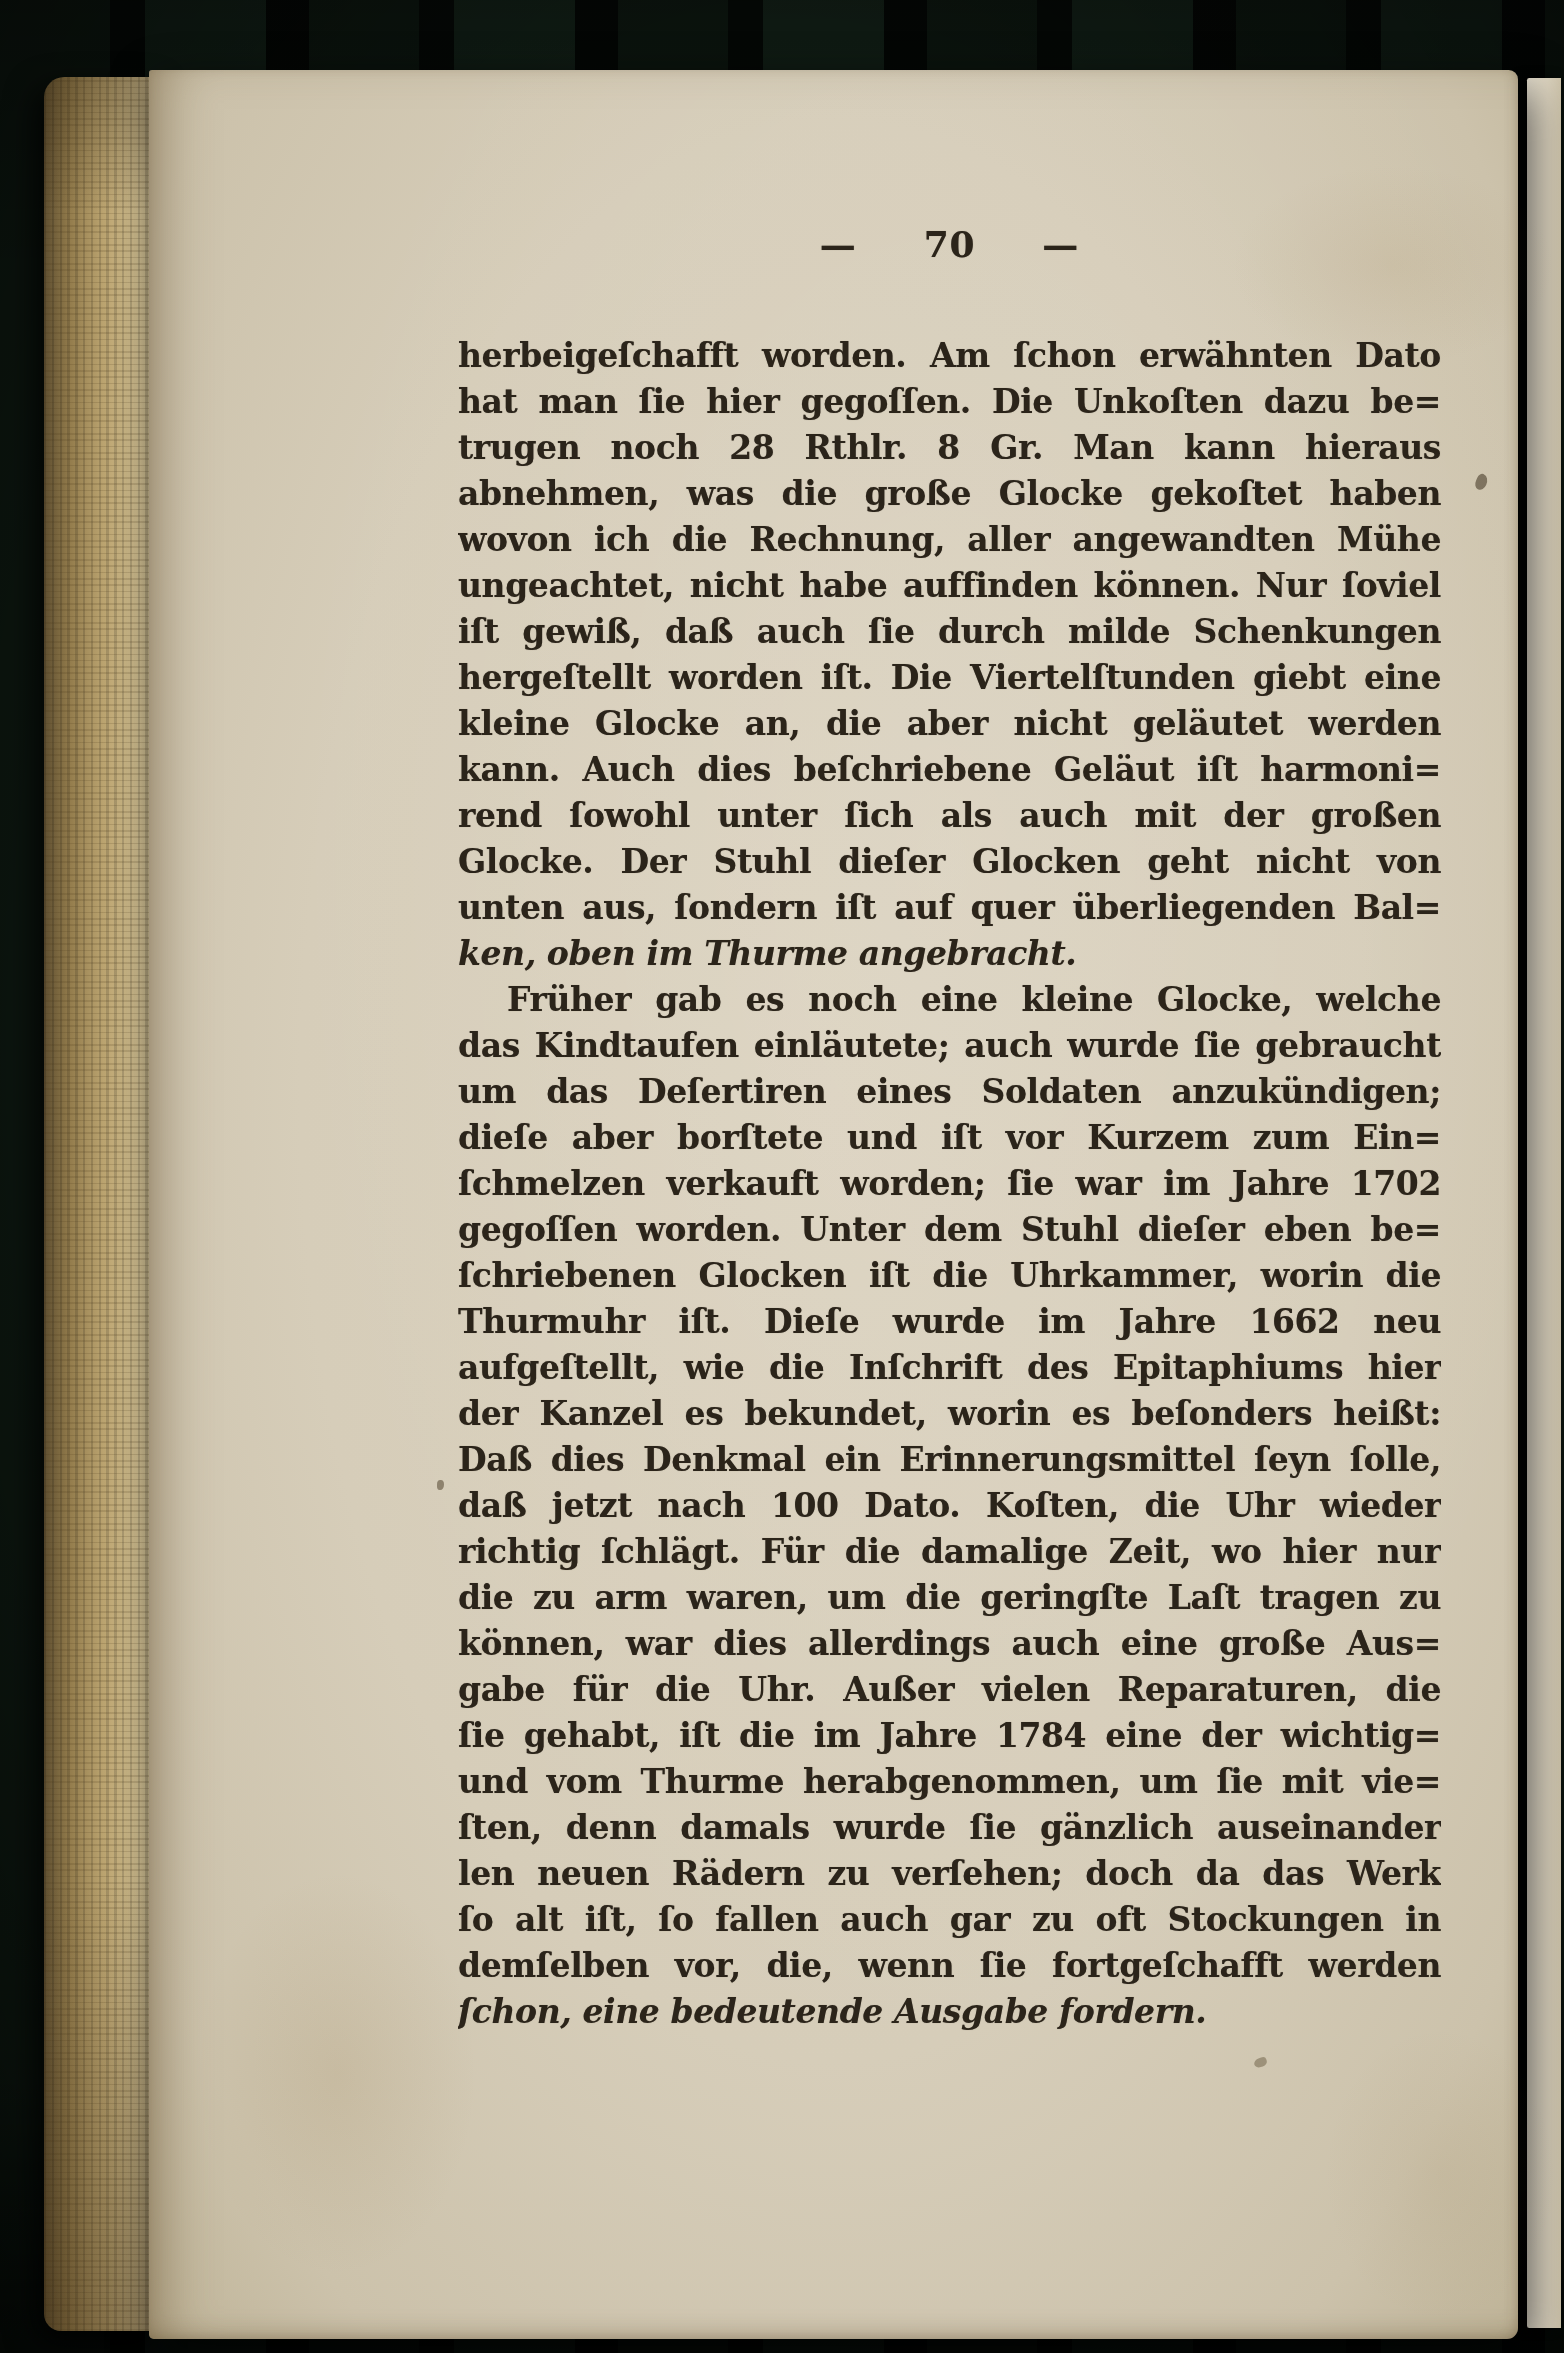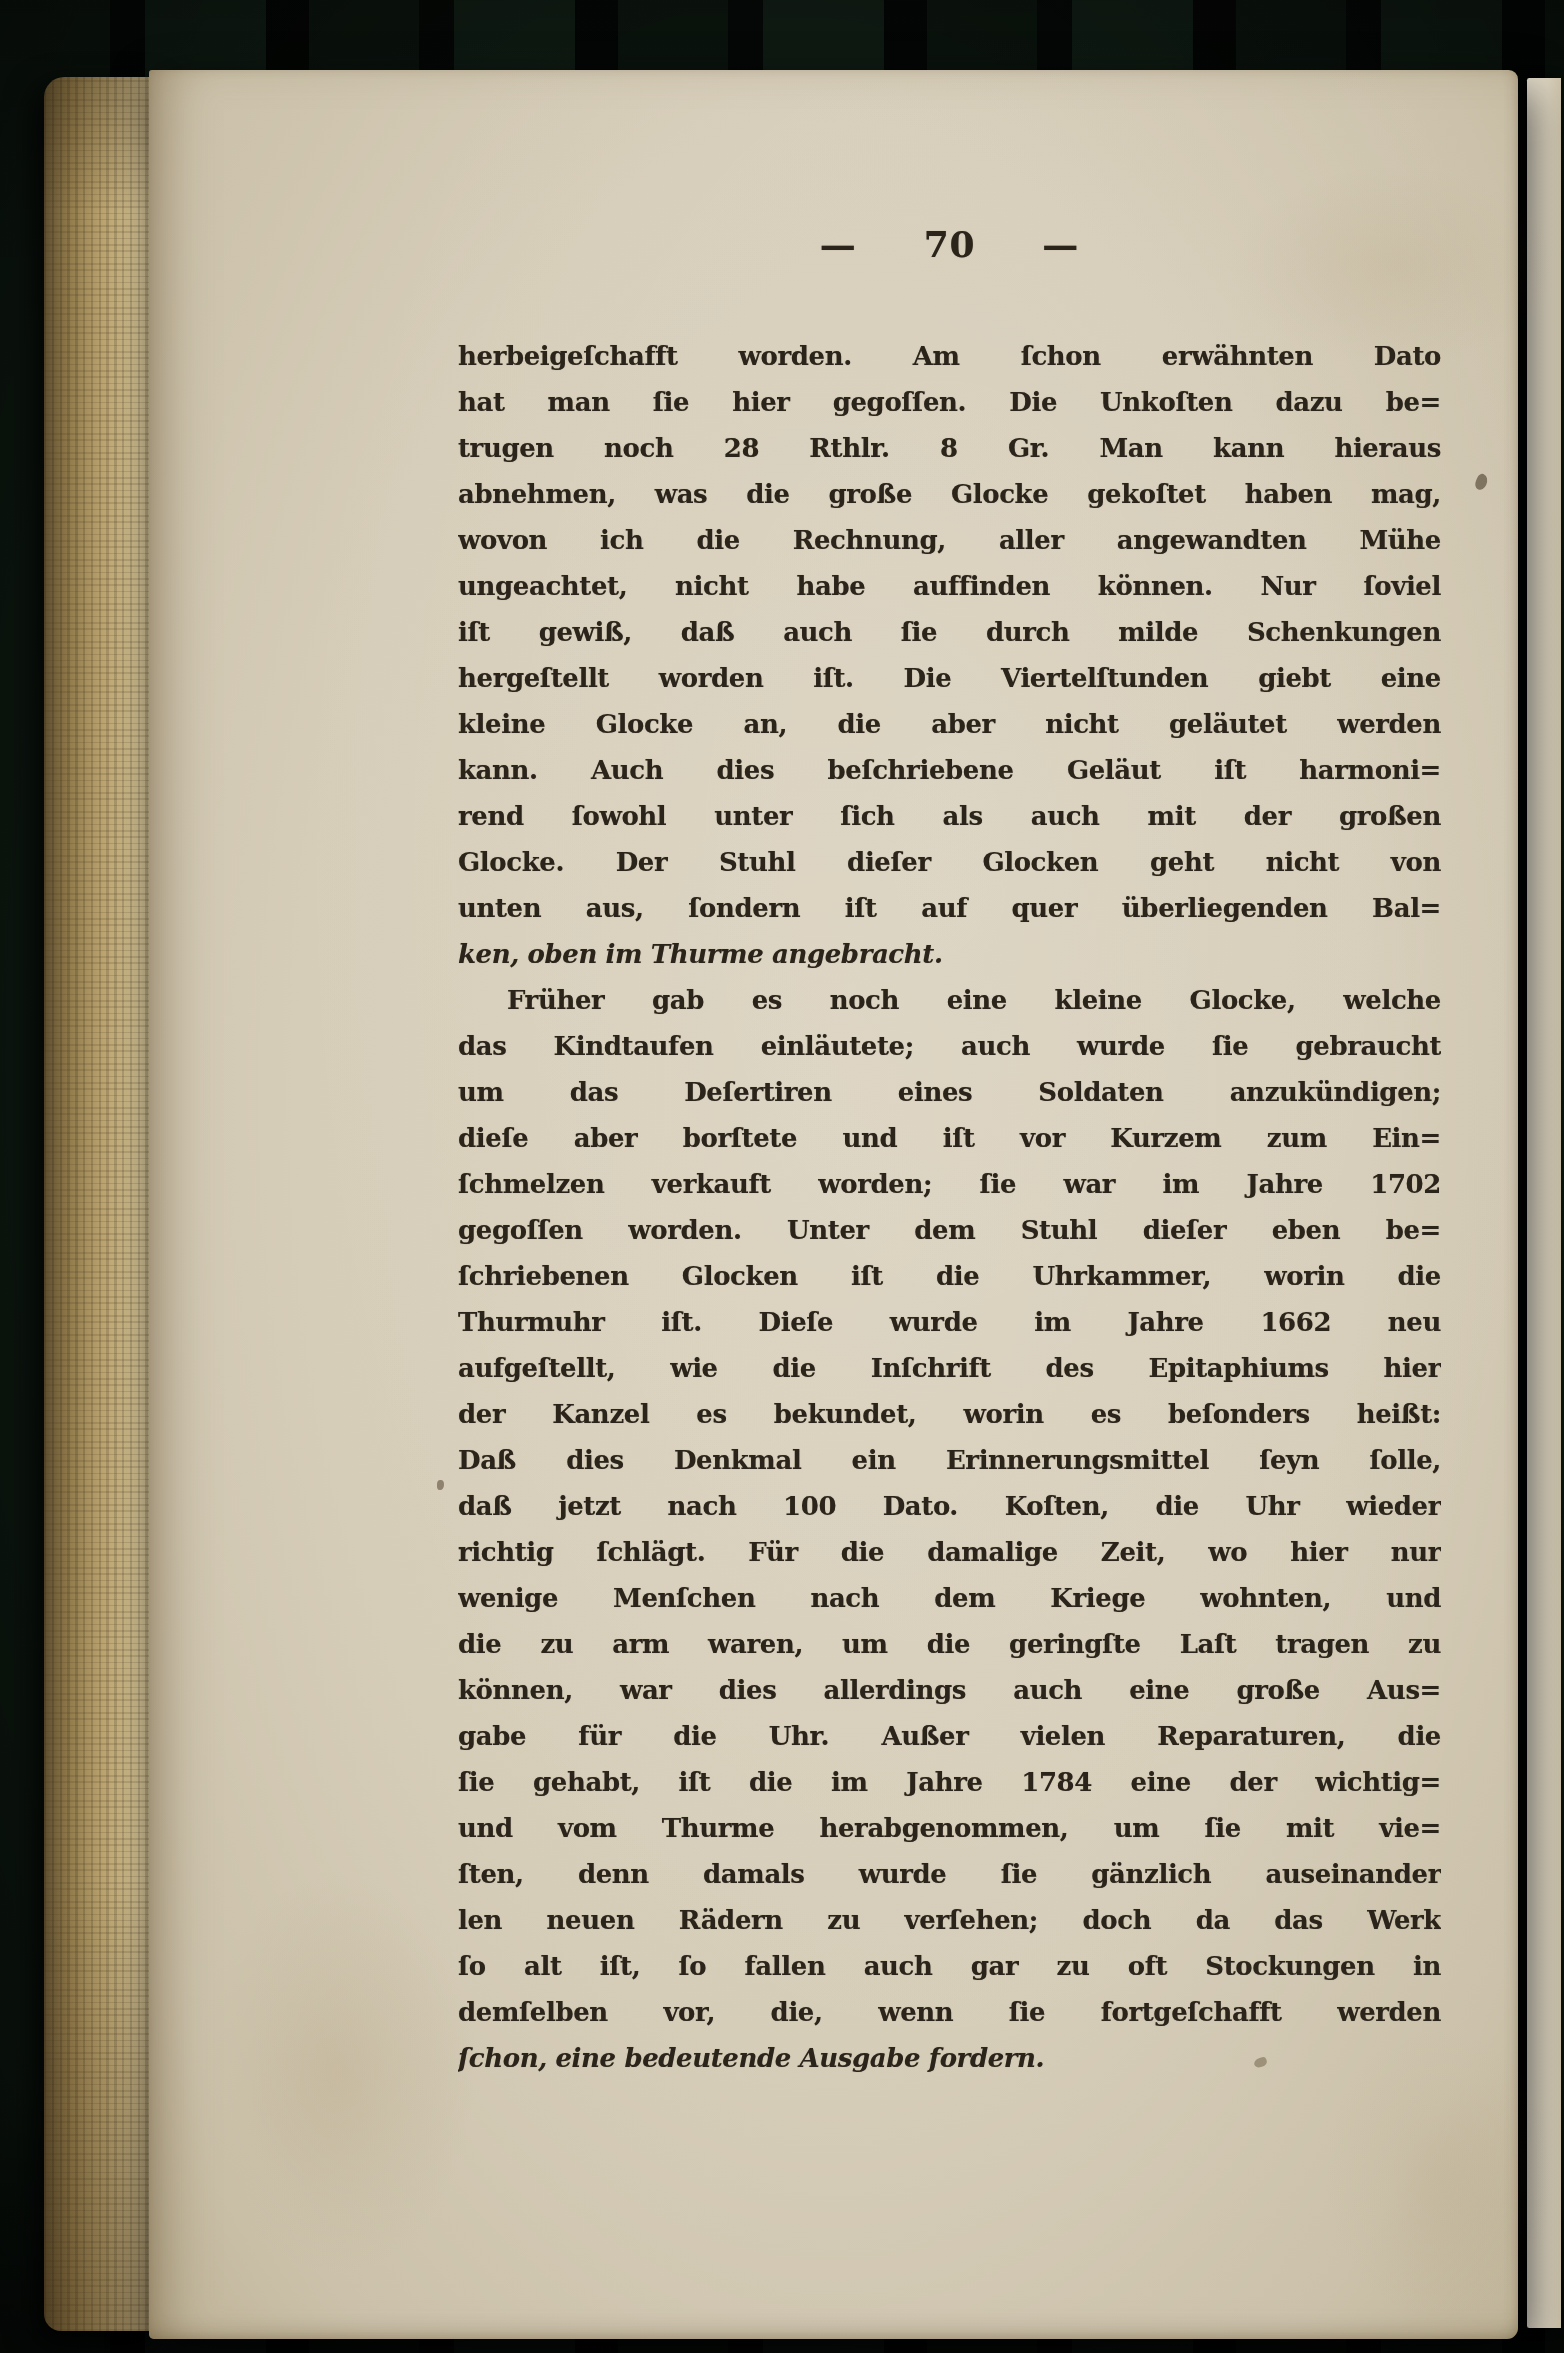--- a/index.html
+++ b/index.html
@@ -61,21 +61,21 @@
     display:flex;justify-content:center;align-items:center;gap:67px;
     font-size:36px;font-weight:700;letter-spacing:0.8px;
     text-shadow:0 0 0.8px rgba(43,36,26,.45);
   }
   .header .dash{font-weight:700;}
   .textblock{
     position:absolute;left:309px;top:263px;width:983px;
   }
   .line{
     height:46px;line-height:46px;
-    font-size:26px;font-weight:700;letter-spacing:-0.4px;
+    font-size:33px;font-weight:700;letter-spacing:-0.4px;
     text-align:justify;text-align-last:justify;
     white-space:normal;overflow:hidden;
     text-shadow:0 0 0.8px rgba(43,36,26,.4);
   }
   .line.para-end{text-align-last:left;font-style:italic;}
   .line.indent{text-indent:49px;}
   
   .speck{position:absolute;border-radius:50%;pointer-events:none;}
   .speck.s1{left:1327px;top:404px;width:11px;height:15.6px;background:rgba(60,48,30,.55);transform:rotate(24deg);border-radius:40% 60% 50% 50%;}
   .speck.s2{left:288px;top:1410px;width:7px;height:10.2px;background:rgba(70,56,34,.5);border-radius:50% 50% 60% 40%;}
@@ -124,21 +124,20 @@
         <div class="line">dieſe aber borſtete und iſt vor Kurzem zum Ein=</div>
         <div class="line">ſchmelzen verkauft worden; ſie war im Jahre 1702</div>
         <div class="line">gegoſſen worden.  Unter dem Stuhl dieſer eben be=</div>
         <div class="line">ſchriebenen Glocken iſt die Uhrkammer, worin die</div>
         <div class="line">Thurmuhr iſt.  Dieſe wurde im Jahre 1662 neu</div>
         <div class="line">aufgeſtellt, wie die Inſchrift des Epitaphiums hier</div>
         <div class="line">der Kanzel es bekundet, worin es beſonders heißt:</div>
         <div class="line">Daß dies Denkmal ein Erinnerungsmittel ſeyn ſolle,</div>
         <div class="line">daß jetzt nach 100 Dato. Koſten, die Uhr wieder</div>
         <div class="line">richtig ſchlägt.  Für die damalige Zeit, wo hier nur</div>
-        <div class="line">wenige Menſchen nach dem Kriege wohnten, und</div>
         <div class="line">die zu arm waren, um die geringſte Laſt tragen zu</div>
         <div class="line">können, war dies allerdings auch eine große Aus=</div>
         <div class="line">gabe für die Uhr.  Außer vielen Reparaturen, die</div>
         <div class="line">ſie gehabt, iſt die im Jahre 1784 eine der wichtig=</div>
         <div class="line">und vom Thurme herabgenommen, um ſie mit vie=</div>
         <div class="line">ſten, denn damals wurde ſie gänzlich auseinander</div>
         <div class="line">len neuen Rädern zu verſehen; doch da das Werk</div>
         <div class="line">ſo alt iſt, ſo fallen auch gar zu oft Stockungen in</div>
         <div class="line">demſelben vor, die, wenn ſie fortgeſchafft werden</div>
         <div class="line para-end">ſchon, eine bedeutende Ausgabe fordern.</div>

